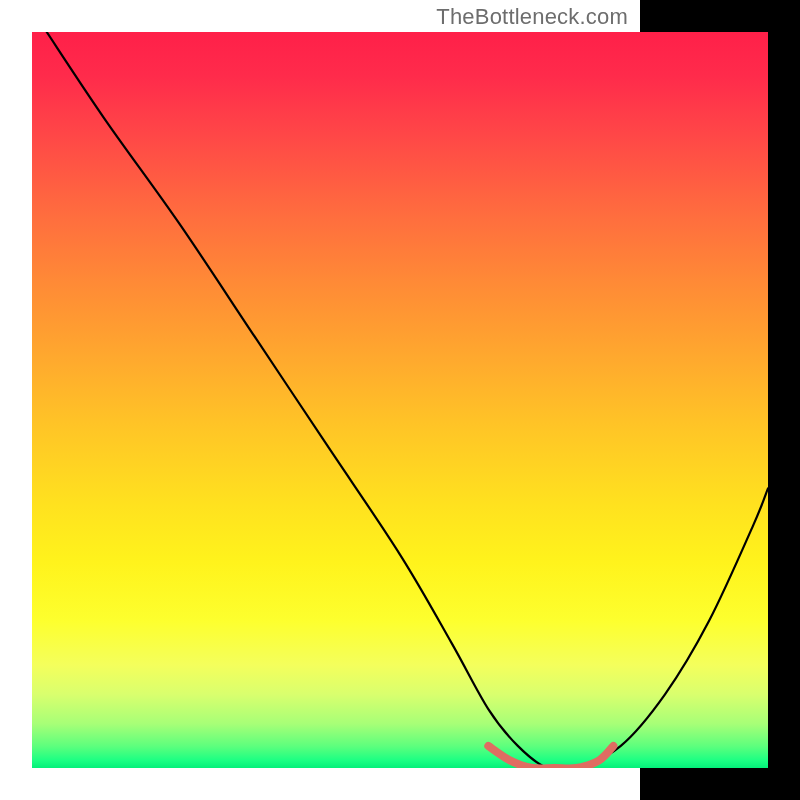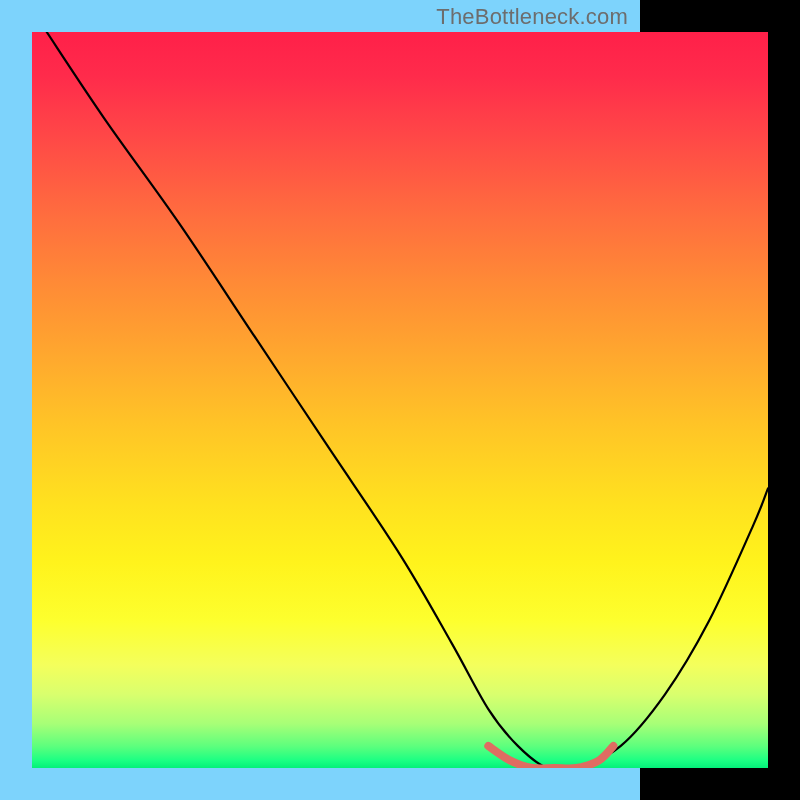--- a/index.html
+++ b/index.html
@@ -8,21 +8,21 @@
     width: 800px;
     height: 800px;
     overflow: hidden;
     background: #000;
     font-family: Arial, Helvetica, sans-serif;
   }
   .frame {
     position: relative;
     width: 640px;
     height: 800px;
-    background: #7dd3fc;
+    background: #ffffff;
   }
   .plot-area {
     position: absolute;
     left: 32px;
     top: 32px;
     width: 736px;
     height: 736px;
     overflow: hidden;
   }
   .gradient {

